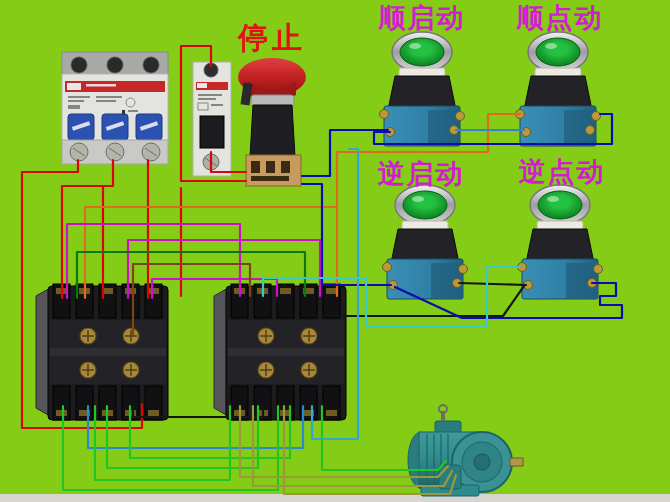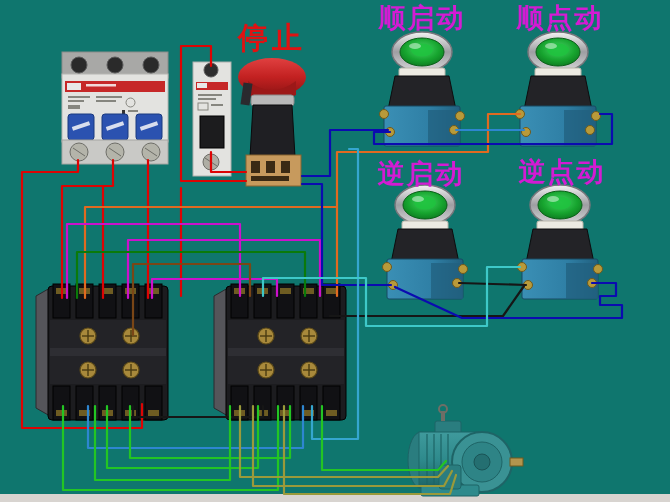--- a/index.html
+++ b/index.html
@@ -1,16 +1,16 @@
 <!DOCTYPE html>
 <html><head>
 <meta charset="utf-8">
 <style>
   html,body{margin:0;padding:0;background:#888;}
-  #stage{position:relative;width:670px;height:502px;background:#0f766e;overflow:hidden;
+  #stage{position:relative;width:670px;height:502px;background:#84cc16;overflow:hidden;
          font-family:"DejaVu Sans","Liberation Sans",sans-serif;}
   svg{position:absolute;left:0;top:0;}
   .cn-label{font-weight:bold;font-size:27px;letter-spacing:2px;}
   .stop-label{font-weight:bold;font-size:30px;letter-spacing:4px;}
 </style>
 </head>
 <body>
 
 <div id="stage">
 <svg width="670" height="502" viewBox="0 0 670 502">

